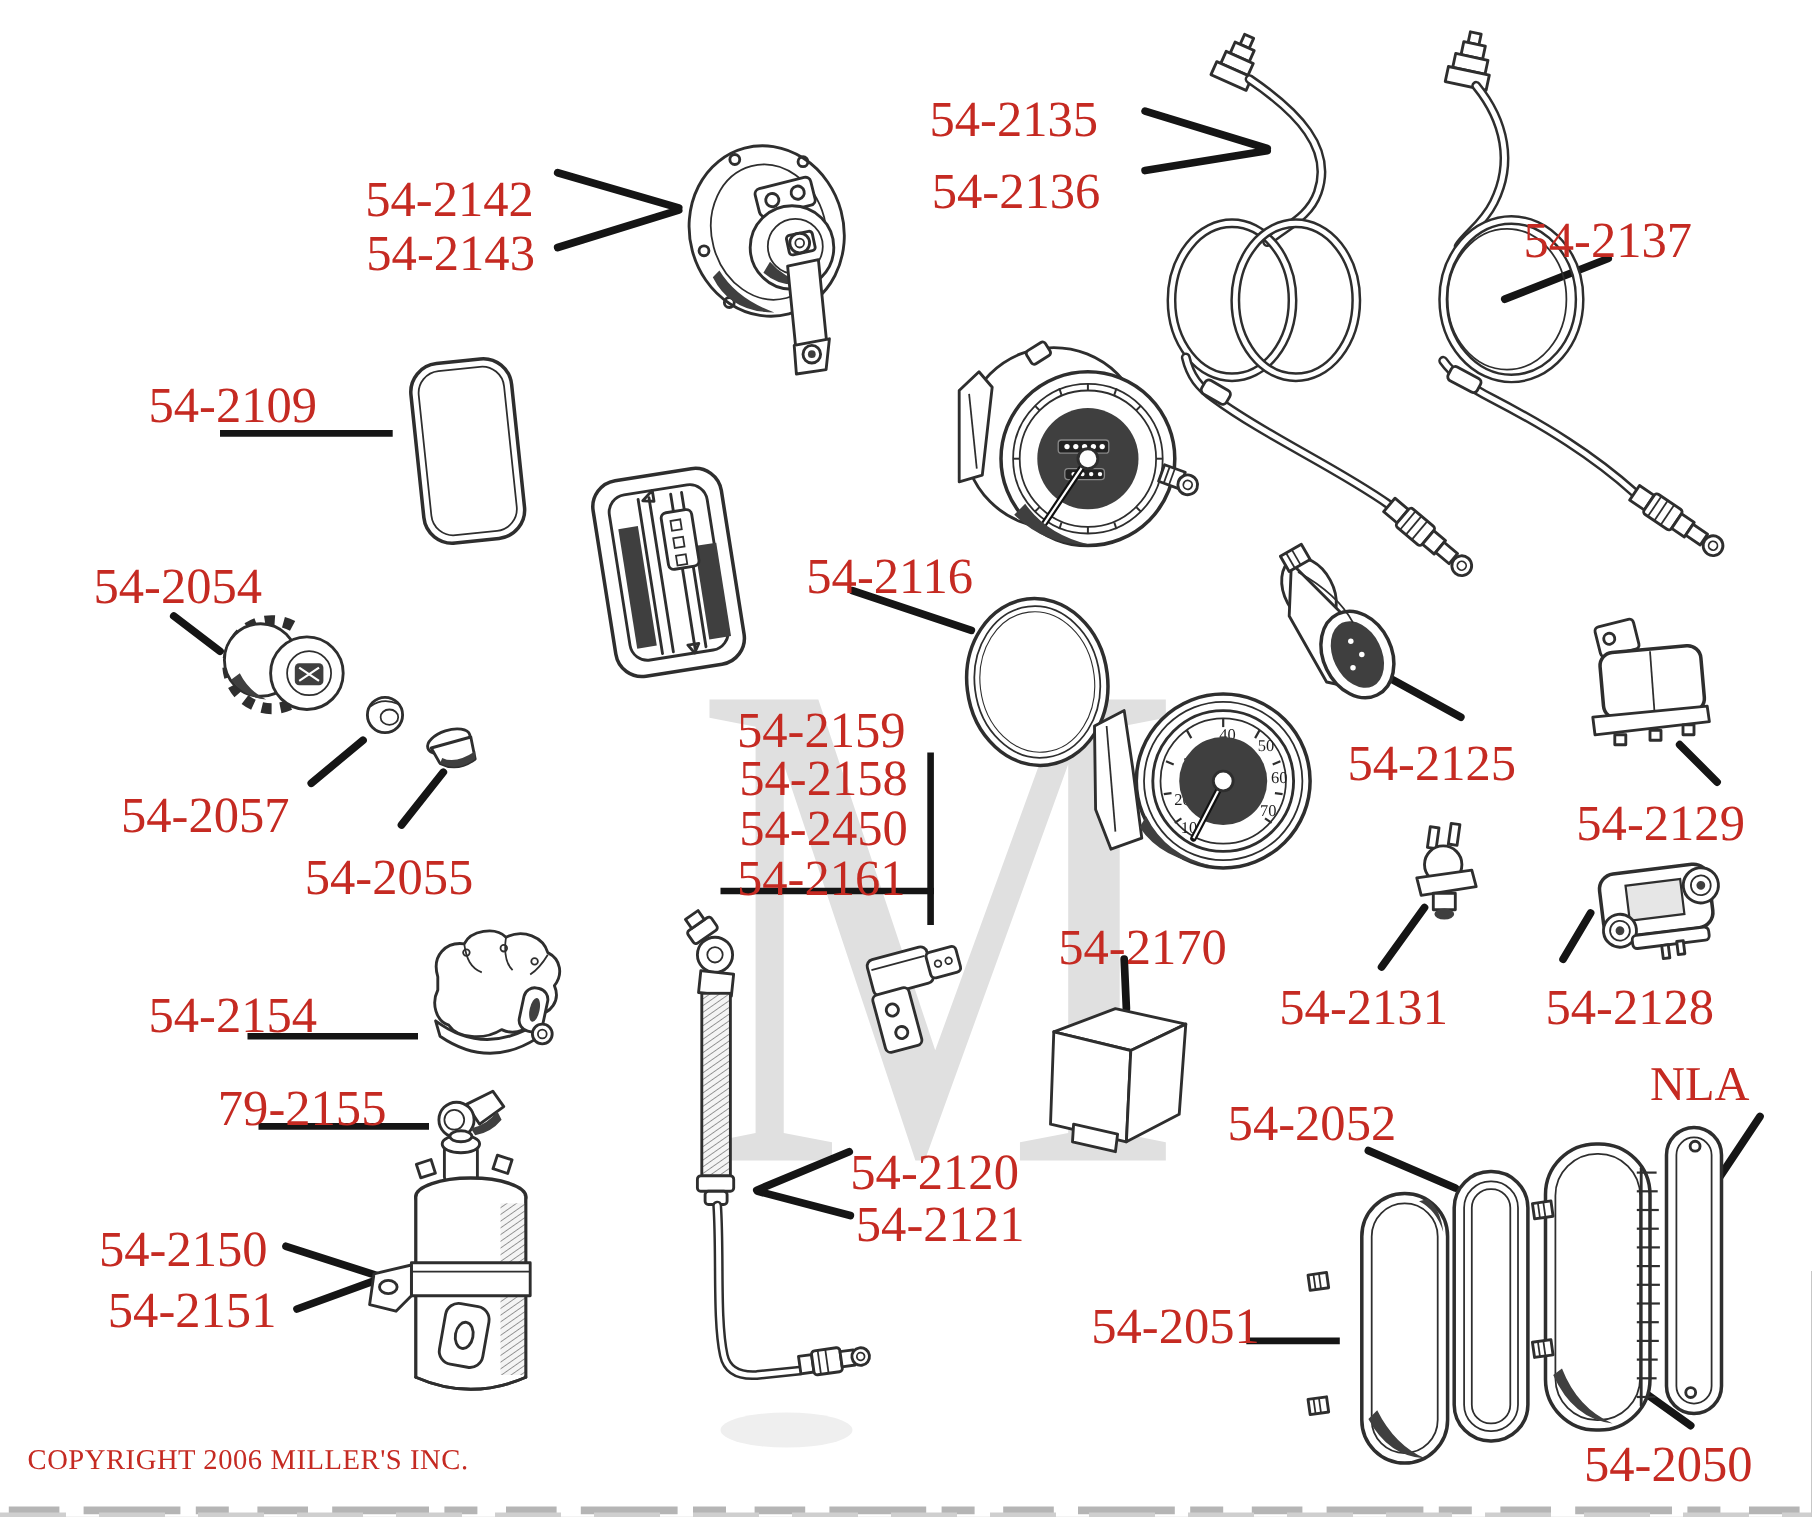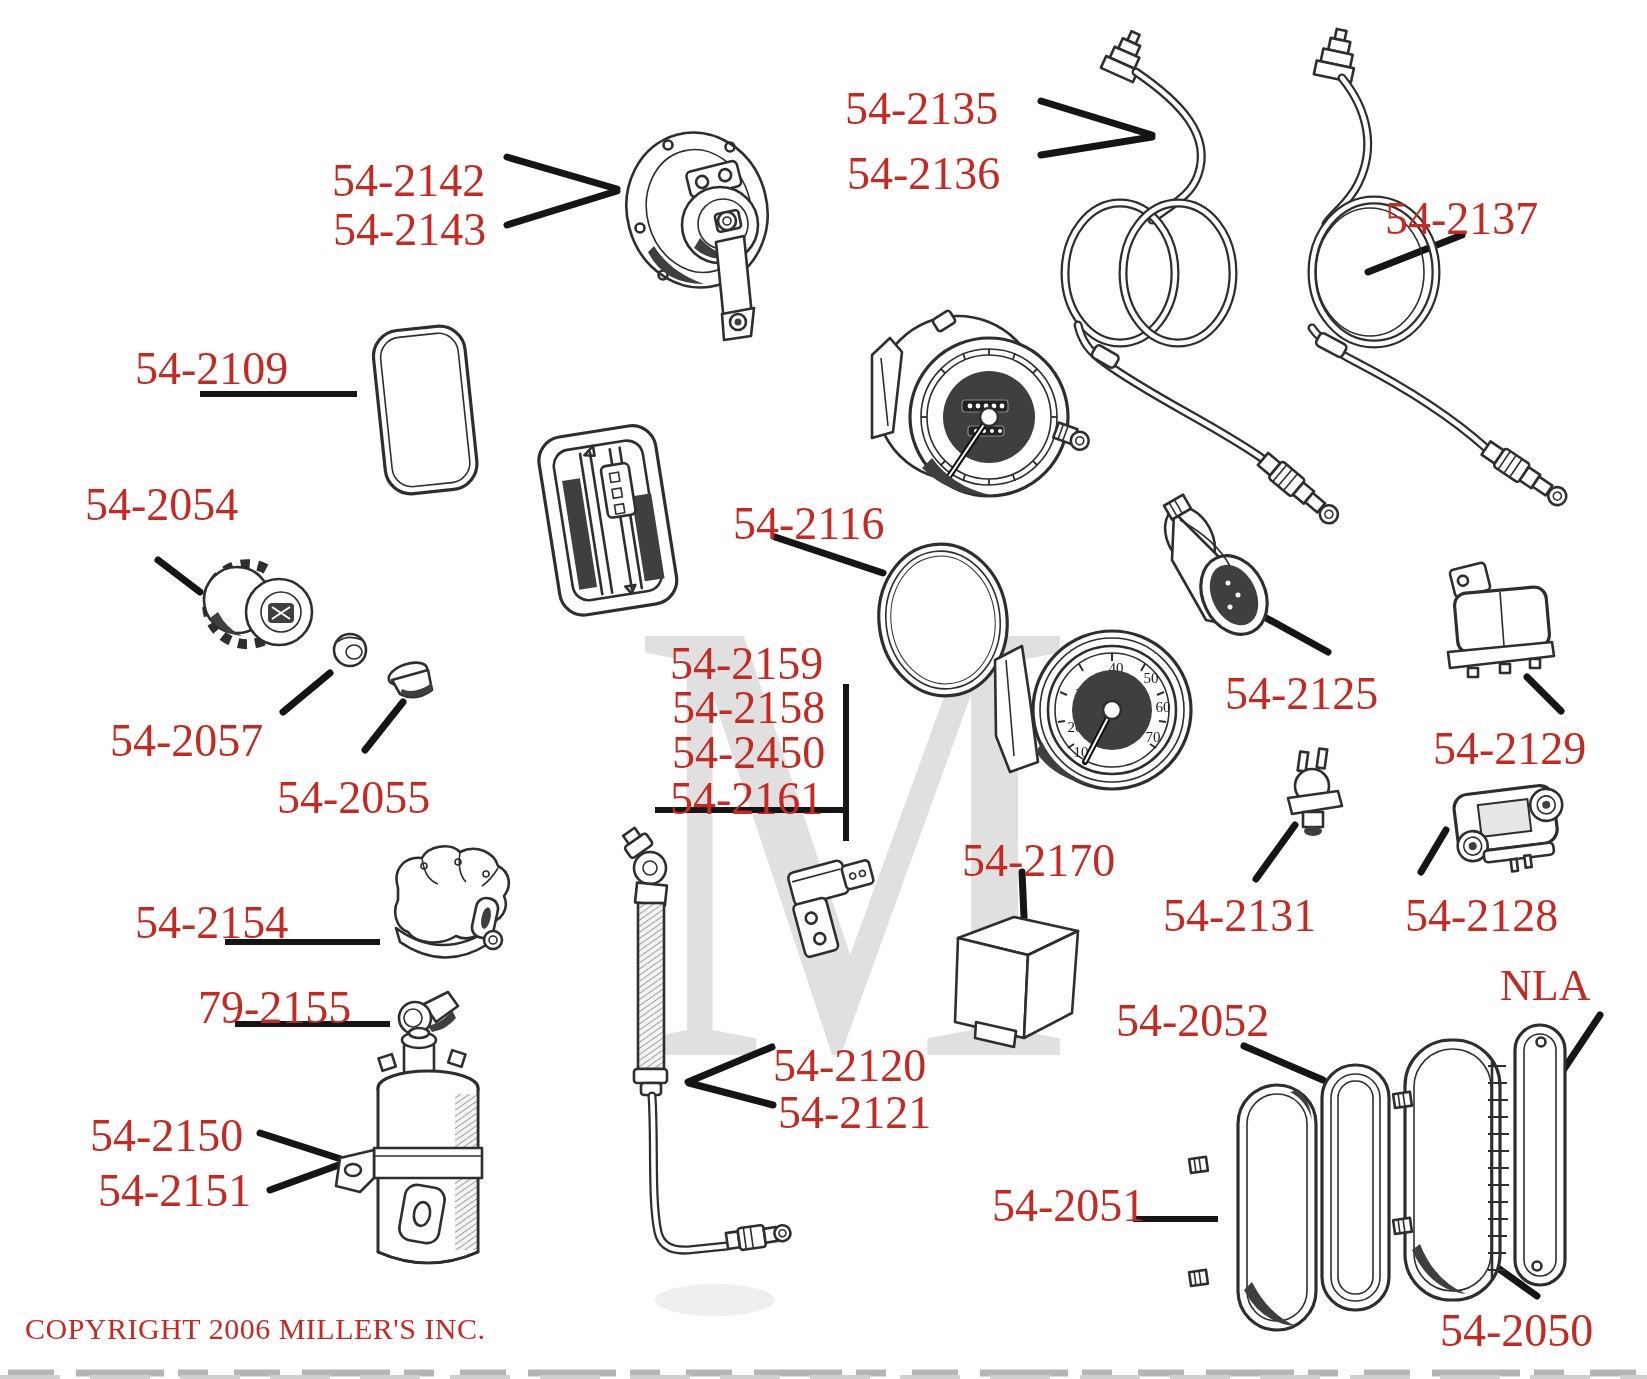--- a/index.html
+++ b/index.html
@@ -2,21 +2,21 @@
 <html><head>
 <meta charset="utf-8">
 <style>
   html,body{margin:0;padding:0;background:#888;}
   #stage{position:relative;width:1647px;height:1379px;background:#ffffff;overflow:hidden;
          font-family:"Liberation Serif",serif;}
   #art{position:absolute;left:0;top:0;}
   .plabel{position:absolute;color:#c52a22;font-size:46px;line-height:0.92;white-space:nowrap;
           font-family:"Liberation Serif",serif;margin-top:16px;}
   .plabel.nla{font-size:44px;}
-  .copyright{position:absolute;color:#c52a22;font-size:30px;letter-spacing:0.5px;white-space:nowrap;
+  .copyright{position:absolute;color:#c52a22;font-size:26px;letter-spacing:0.5px;white-space:nowrap;
           font-family:"Liberation Serif",serif;}
   .ln{fill:none;stroke:#2e2e2e;stroke-width:2.6;stroke-linecap:round;stroke-linejoin:round;}
   .fw{fill:#ffffff;stroke:#2e2e2e;stroke-width:2.6;stroke-linejoin:round;}
   .fw3{fill:#ffffff;stroke:#2e2e2e;stroke-width:3.2;stroke-linejoin:round;}
   .fd{fill:#3f3f3f;stroke:none;}
   .thin{fill:none;stroke:#2e2e2e;stroke-width:1.6;}
   .ldr{fill:none;stroke:#151515;stroke-width:7;stroke-linecap:round;}
   .ul{fill:none;stroke:#151515;stroke-width:6;stroke-linecap:butt;}
   .cbl{fill:none;stroke:#2e2e2e;stroke-width:9;stroke-linecap:round;}
   .cblw{fill:none;stroke:#ffffff;stroke-width:4.5;stroke-linecap:round;}
@@ -485,21 +485,21 @@
   </g>
 </svg>
 
 <div>
   <div class="plabel" style="left:332px;top:144px">54-2142</div>
   <div class="plabel" style="left:333px;top:193px">54-2143</div>
   <div class="plabel" style="left:845px;top:72px">54-2135</div>
   <div class="plabel" style="left:847px;top:137px">54-2136</div>
   <div class="plabel" style="left:1385px;top:182px">54-2137</div>
   <div class="plabel" style="left:135px;top:332px">54-2109</div>
-  <div class="plabel" style="left:85px;top:468px">54-2054</div>
+  <div class="plabel" style="left:85px;top:496px">54-2054</div>
   <div class="plabel" style="left:110px;top:704px">54-2057</div>
   <div class="plabel" style="left:277px;top:761px">54-2055</div>
   <div class="plabel" style="left:733px;top:487px">54-2116</div>
   <div class="plabel" style="left:670px;top:627px">54-2159</div>
   <div class="plabel" style="left:672px;top:671px">54-2158</div>
   <div class="plabel" style="left:672px;top:716px">54-2450</div>
   <div class="plabel" style="left:670px;top:762px">54-2161</div>
   <div class="plabel" style="left:1225px;top:657px">54-2125</div>
   <div class="plabel" style="left:1433px;top:712px">54-2129</div>
   <div class="plabel" style="left:1163px;top:879px">54-2131</div>

